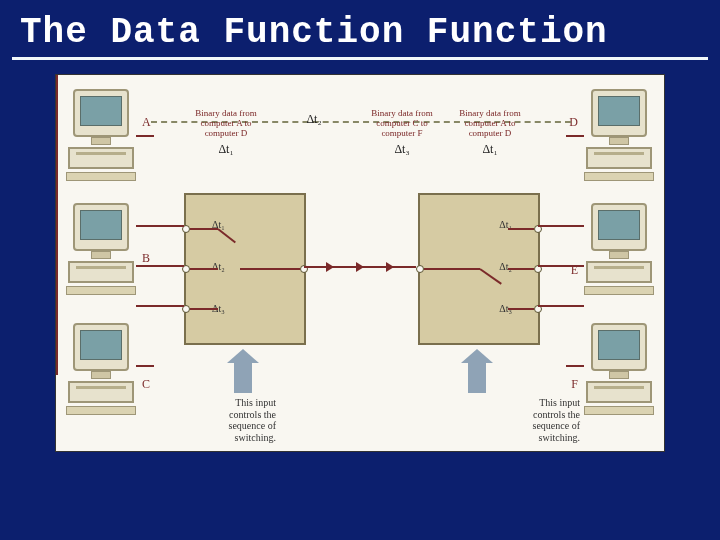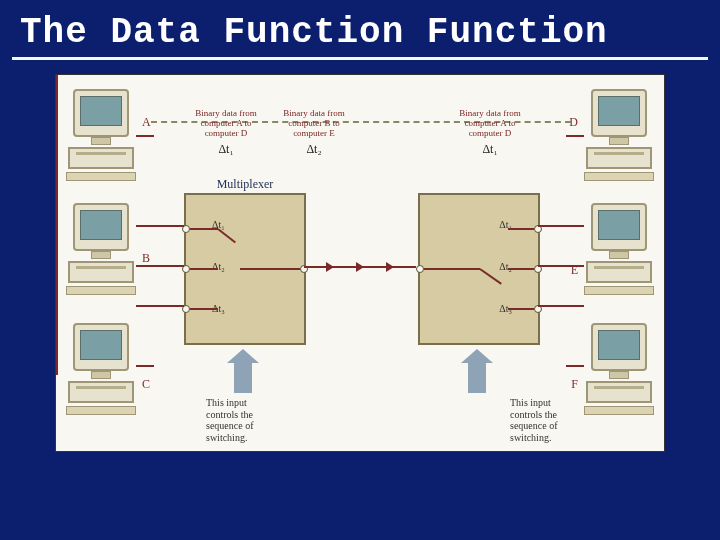--- a/index.html
+++ b/index.html
@@ -142,20 +142,21 @@
     border-bottom: 14px solid #8fa3b6;
     border-left: 16px solid transparent;
     border-right: 16px solid transparent;
   }
   .caption {
     position: absolute;
     font: 10px Georgia, serif;
     color: #333;
     width: 70px;
     line-height: 1.15;
+    text-align: right;
   }
   .toplabel {
     position: absolute;
     font: 9px Georgia, serif;
     color: #7a2626;
     text-align: center;
     width: 80px;
     line-height: 1.1;
   }
   .toplabel .dtbig {
@@ -239,21 +240,20 @@
       </div>
       <div class="stand"></div>
       <div class="base">
         <div class="slot"></div>
       </div>
       <div class="kbd"></div>
   </div>
   <div class="clabel" style="top:302px; right:86px;">F</div>
 
   <div class="mux" style="top:118px; left:128px;">
-    <div class="muxlabel">Multiplexer</div>
     <div class="port" style="left:-4px; top:30px;"></div>
     <div class="port" style="left:-4px; top:70px;"></div>
     <div class="port" style="left:-4px; top:110px;"></div>
     <div class="port" style="right:-4px; top:70px;"></div>
     <div class="dt" style="left:26px; top:24px;">Δt₁</div>
     <div class="dt" style="left:26px; top:66px;">Δt₂</div>
     <div class="dt" style="left:26px; top:108px;">Δt₃</div>
 
     <div class="line" style="left:4px; top:33px; width:28px;"></div>
     <div class="line" style="left:4px; top:73px; width:28px;"></div>
@@ -298,22 +298,25 @@
   <div class="vline" style="left:510px; top:60px; height:90px;"></div>
   <div class="line" style="left:510px; top:60px; width:18px;"></div>
   <div class="vline" style="left:510px; top:230px; height:60px;"></div>
   <div class="line" style="left:510px; top:290px; width:18px;"></div>
 
   <div class="toplabel" style="left:130px; top:34px;">
     <span>Binary data from computer A to computer D</span>
     <span class="dtbig">Δt₁</span>
   </div>
   <div class="toplabel" style="left:218px; top:34px;">
-    <span>Binary data from computer B to computer E</span>
     <span class="dtbig">Δt₂</span>
+  </div>
+  <div class="toplabel" style="left:306px; top:34px;">
+    <span>Binary data from computer C to computer F</span>
+    <span class="dtbig">Δt₃</span>
   </div>
   <div class="toplabel" style="left:394px; top:34px;">
     <span>Binary data from computer A to computer D</span>
     <span class="dtbig">Δt₁</span>
   </div>
 
   <div class="big-arrow" style="left:178px; top:288px;"></div>
   <div class="caption" style="left:150px; top:322px;">This input controls the sequence of switching.</div>
 
   <div class="big-arrow" style="left:412px; top:288px;"></div>

